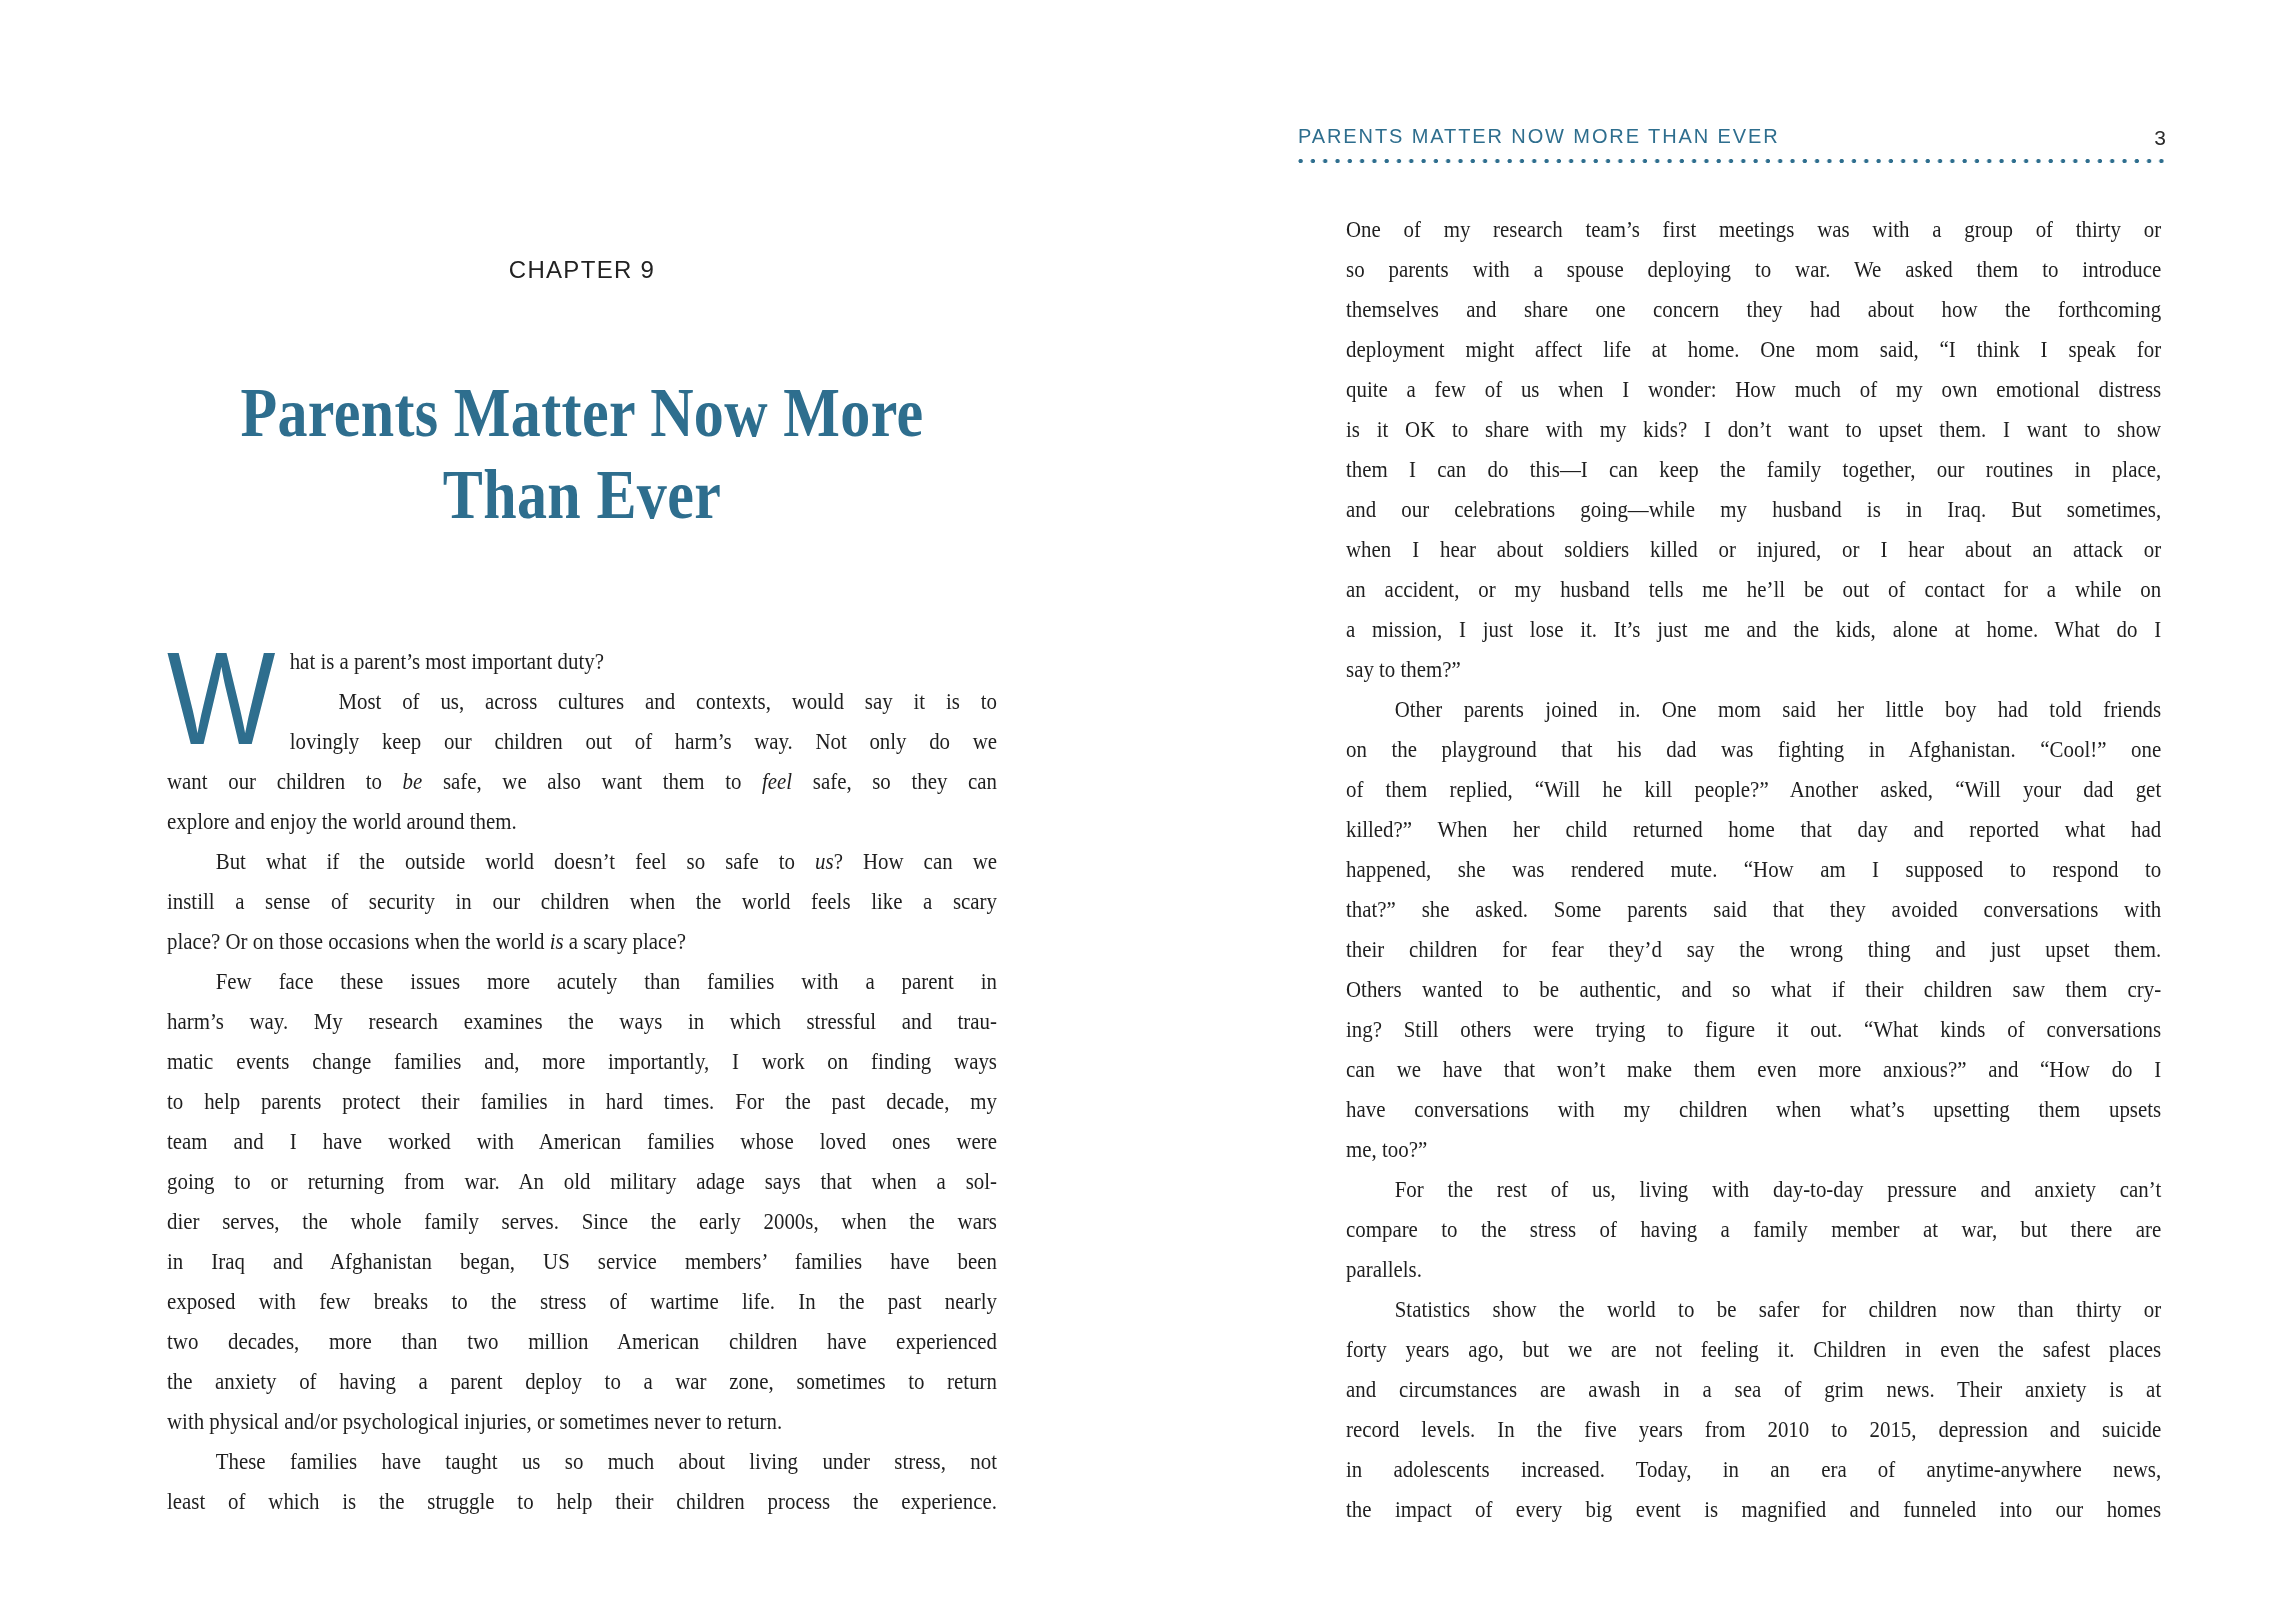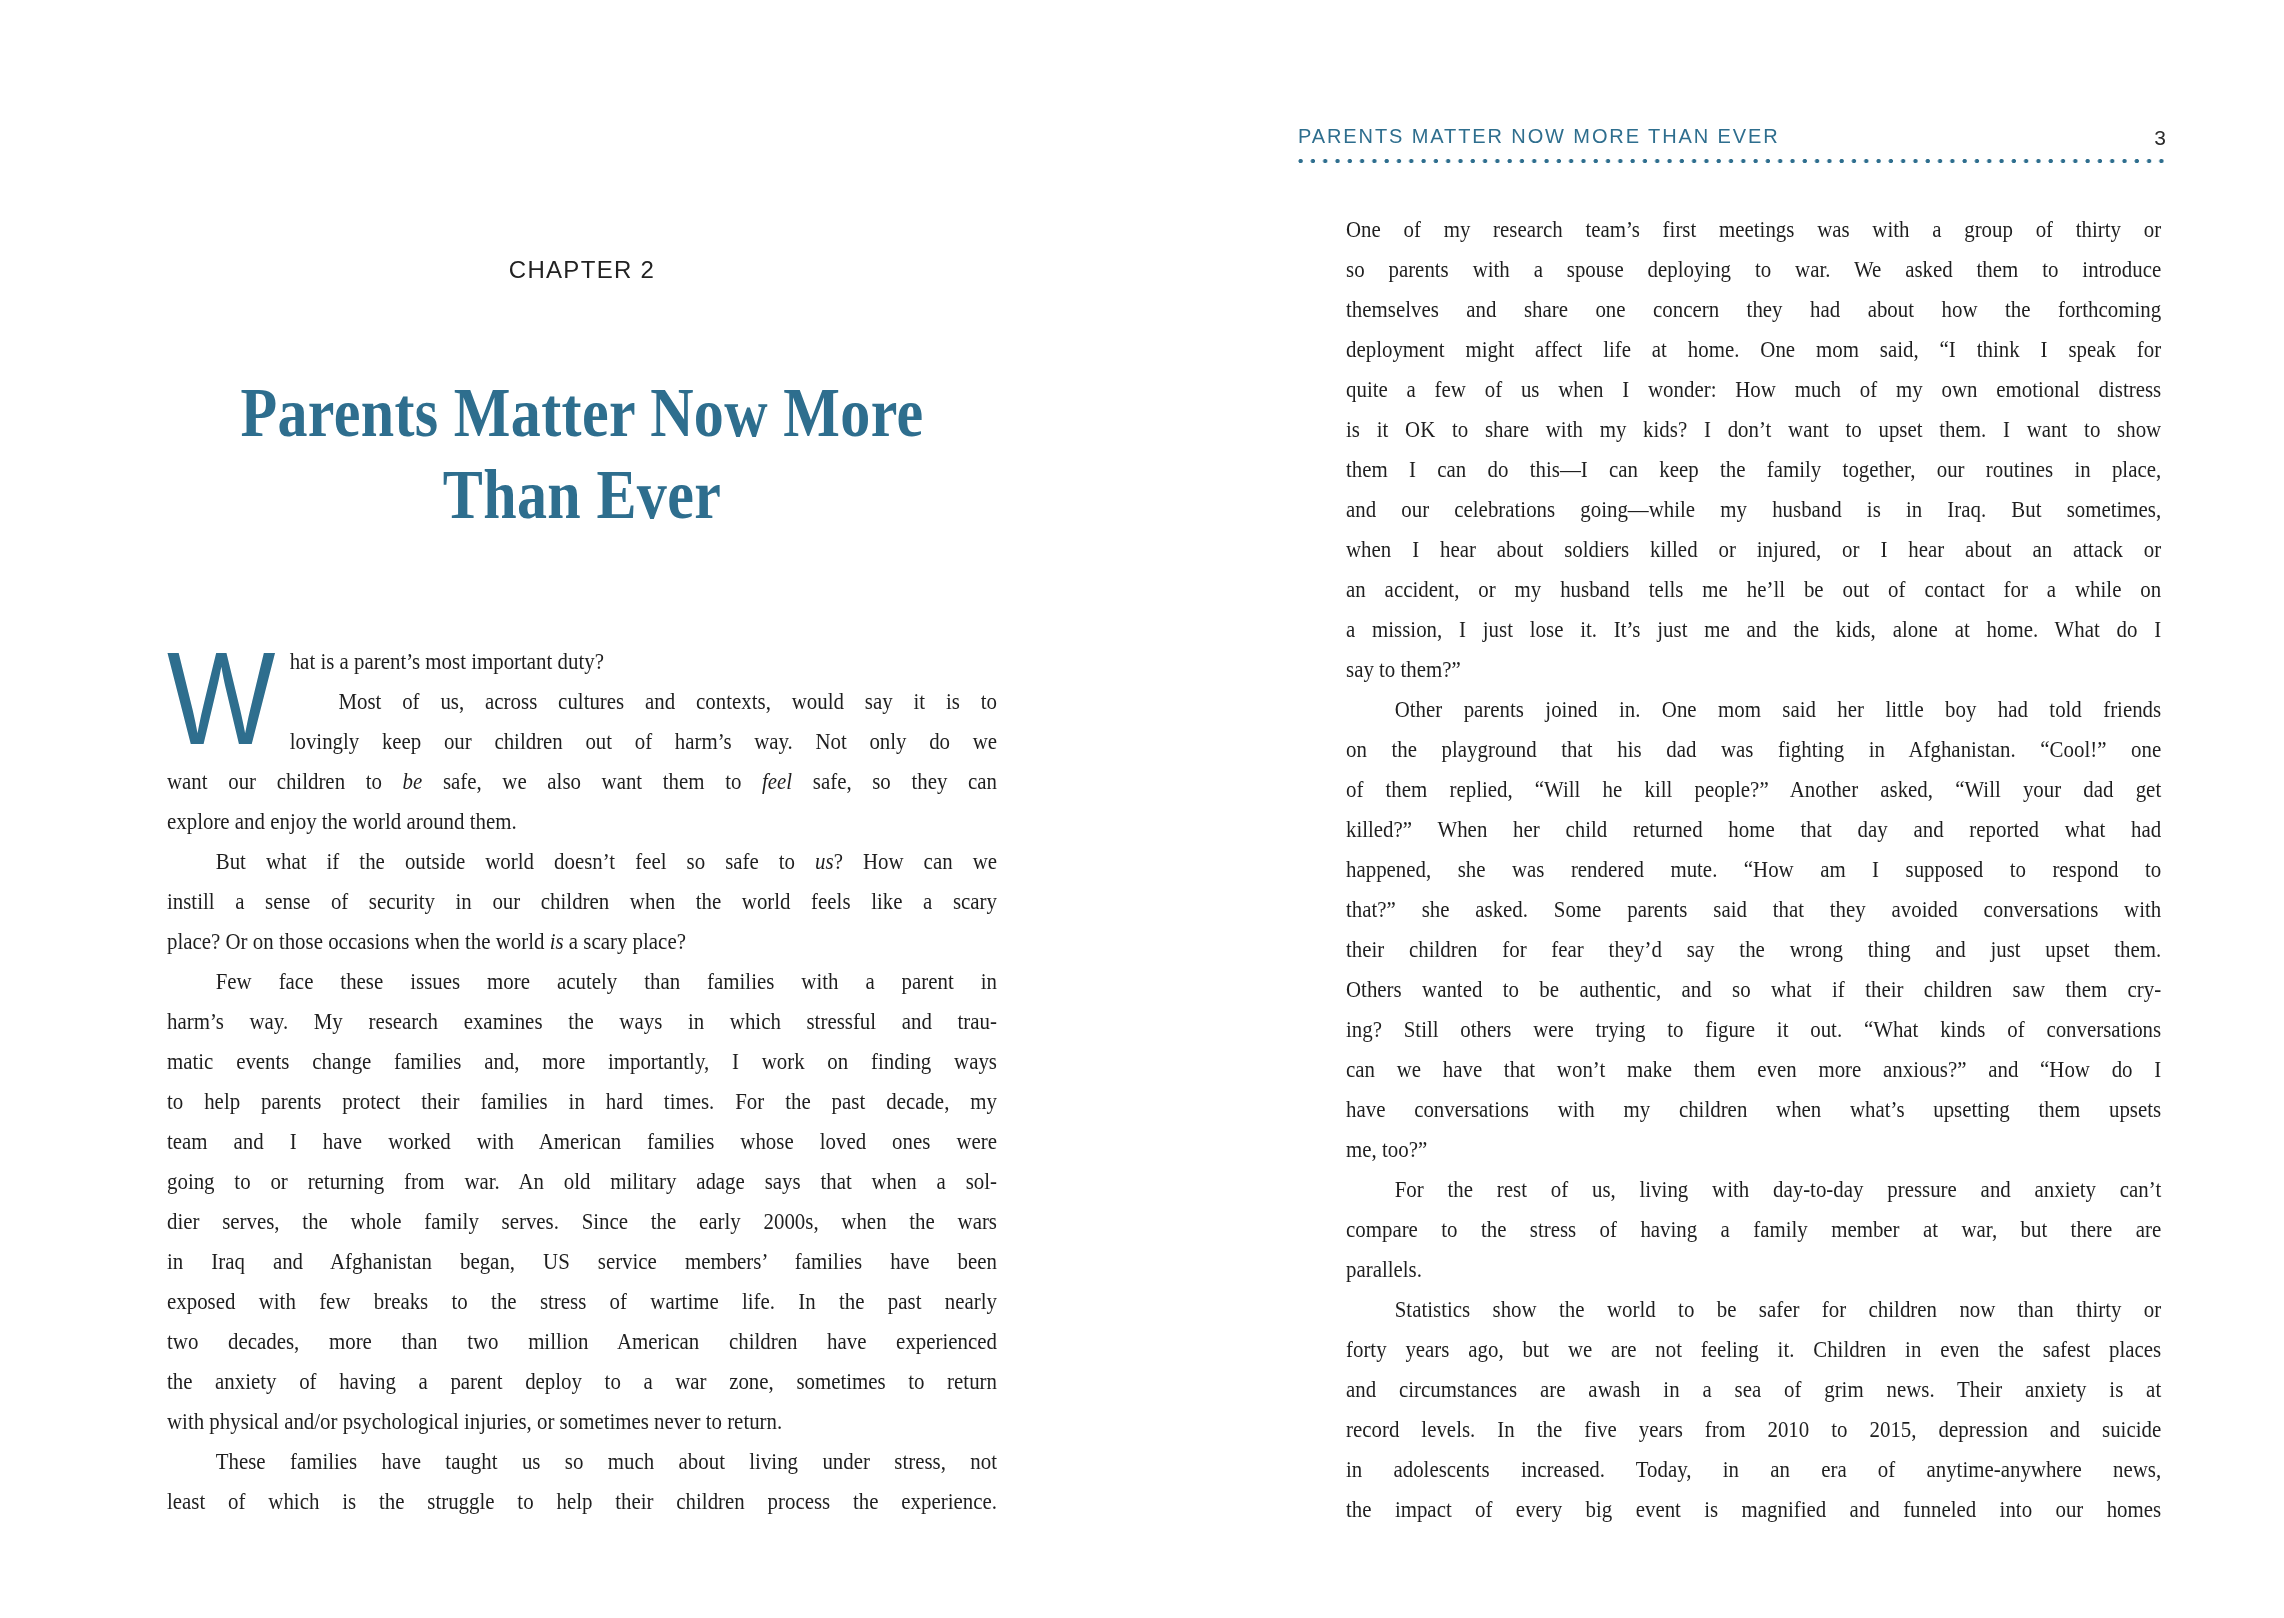--- a/index.html
+++ b/index.html
@@ -51,21 +51,21 @@
     background-size:12.3px 6.1px;background-repeat:repeat-x;
   }
   .accent{color:var(--accent);}
 </style>
 </head>
 <body>
 
 <div id="canvas">
 
   <div>
-    <div class="chapter-label">CHAPTER 2</div>
+    <div class="chapter-label">CHAPTER 9</div>
 
     <div class="book-title accent">
       <div>Parents Matter Now More</div>
       <div>Than Ever</div>
     </div>
 
     <div id="body-left" class="body-block">
       <div class="dropcap accent">W</div>
     <div class="bl end">hat is a parent’s most important duty?</div>
         <div class="bl ind">Most of us, across cultures and contexts, would say it is to</div>

